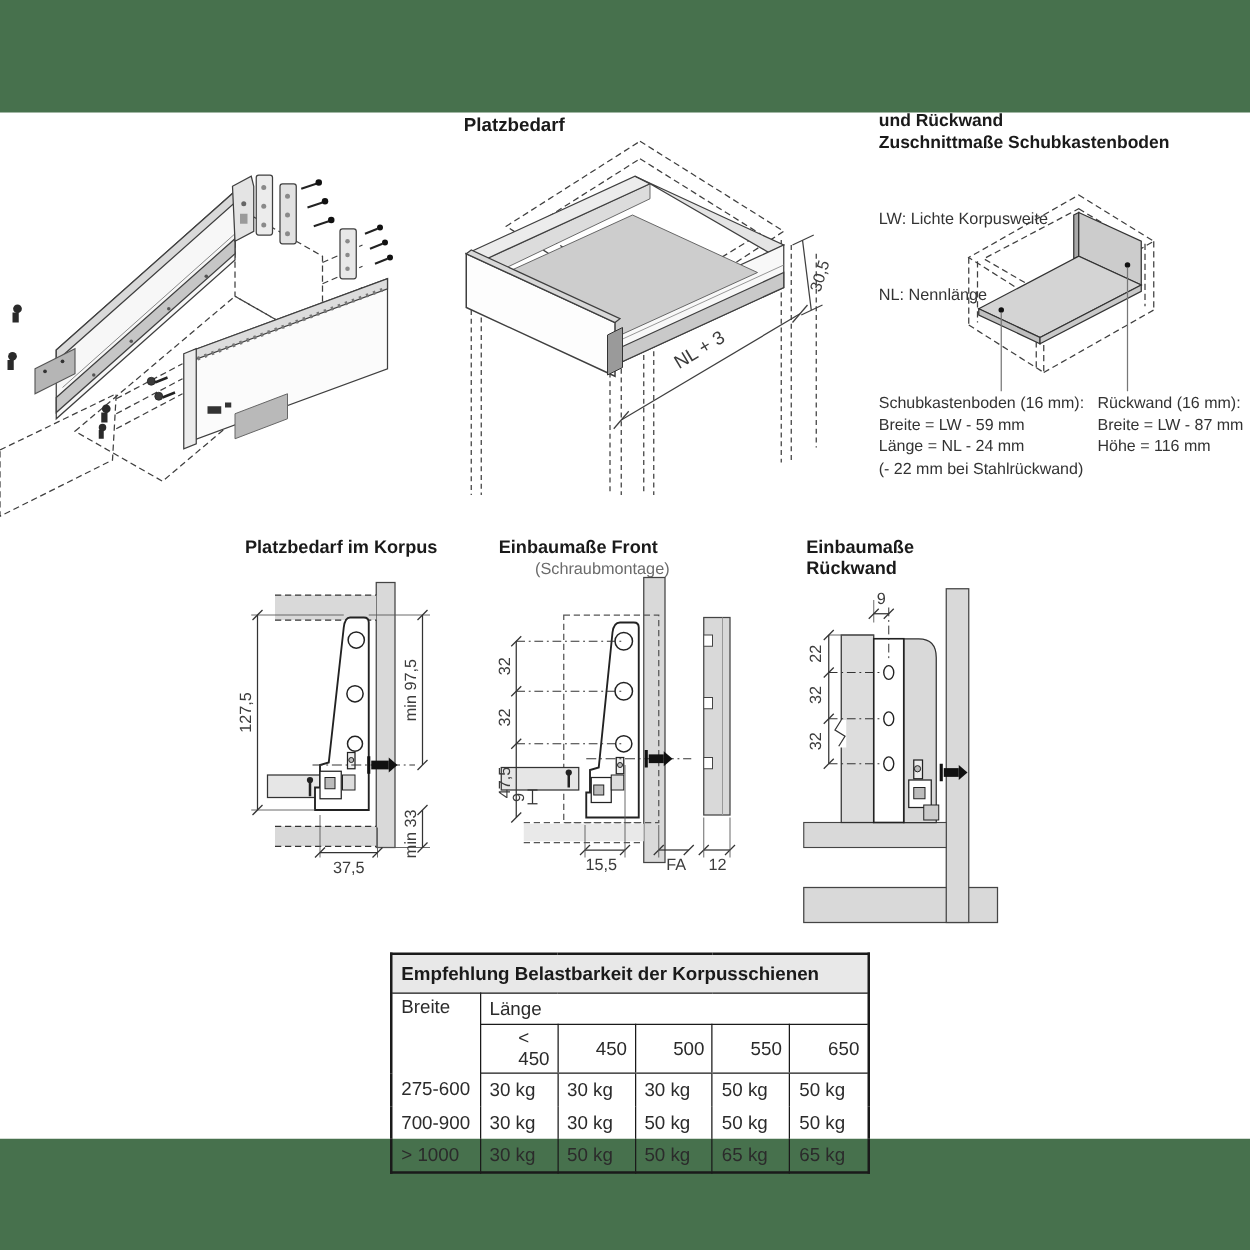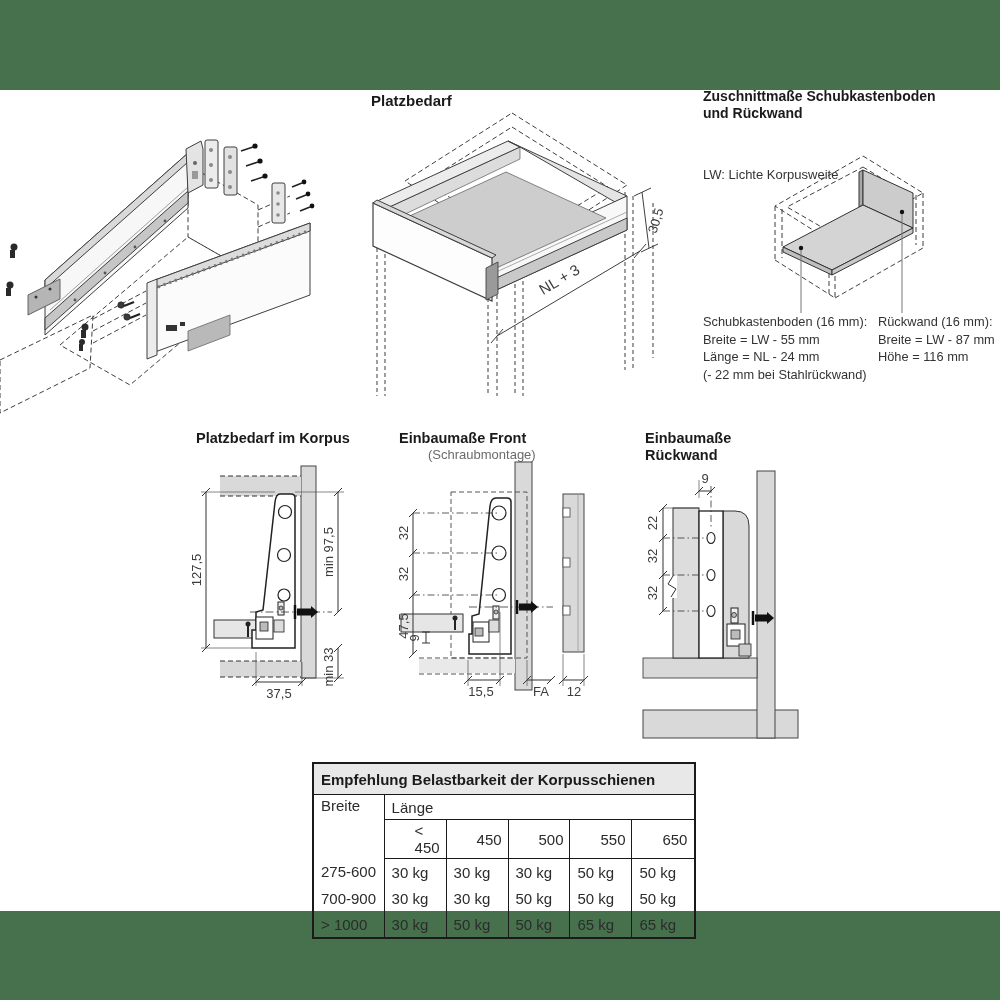--- a/index.html
+++ b/index.html
@@ -179,23 +179,24 @@
 
   <g>
     <line x1="272" y1="84" x2="279" y2="140" stroke="#3f3f3f" stroke-width="1"></line>
     <line x1="264" y1="88" x2="281" y2="80" stroke="#3f3f3f" stroke-width="1"></line>
     <line x1="271" y1="144" x2="288" y2="136" stroke="#3f3f3f" stroke-width="1"></line>
     <text class="dim" text-anchor="middle" transform="translate(290,114) rotate(-73)">30,5</text>
   </g>
 </svg>
 
 <div class="abs" style="left:703px;top:88px;width:260px">
+  <div class="sec-title" style="font-size:14px">und Rückwand</div>
   <div class="sec-title" style="font-size:14px">Zuschnittmaße Schubkastenboden</div>
-  <div class="sec-title" style="font-size:14px">und Rückwand</div>
   <div class="legend">LW: Lichte Korpusweite</div>
+  <div class="legend">NL: Nennlänge</div>
 </div>
 
 <svg class="abs" style="left:775px;top:148px" width="200" height="168" viewBox="0 0 200 168">
   <g stroke="#3f3f3f" stroke-width="1" fill="none">
     <polygon points="88,8 148,45 60,96 0,58" stroke-dasharray="5,3"></polygon>
     <polygon points="88,19 136,48 62,88 12,59" stroke-dasharray="5,3"></polygon>
     <line x1="0" y1="58" x2="0" y2="112" stroke-dasharray="5,3"></line>
     <line x1="7" y1="61" x2="7" y2="110" stroke-dasharray="5,3"></line>
     <line x1="60" y1="96" x2="60" y2="150" stroke-dasharray="5,3"></line>
     <line x1="54" y1="93" x2="54" y2="146" stroke-dasharray="5,3"></line>
@@ -216,21 +217,21 @@
     <polygon points="57,122 138,80 138,85 57,127" fill="#c9c9c9"></polygon>
   </g>
   <circle cx="26" cy="100" r="2.2" fill="#111"></circle>
   <circle cx="127" cy="64" r="2.2" fill="#111"></circle>
   <line x1="26" y1="102" x2="26" y2="165" stroke="#777" stroke-width="1"></line>
   <line x1="127" y1="66" x2="127" y2="165" stroke="#777" stroke-width="1"></line>
 </svg>
 
 <div class="abs infotext" style="left:703px;top:313px;width:175px">
   <div>Schubkastenboden (16 mm):</div>
-  <div>Breite = LW - 55 mm</div>
+  <div>Breite = LW - 59 mm</div>
   <div>Länge = NL - 24 mm</div>
   <div>(- 22 mm bei Stahlrückwand)</div>
 </div>
 <div class="abs infotext" style="left:878px;top:313px;width:125px">
   <div>Rückwand (16 mm):</div>
   <div>Breite = LW - 87 mm</div>
   <div>Höhe = 116 mm</div>
 </div>
 
 <div class="abs sec-title" style="left:196px;top:430px">Platzbedarf im Korpus</div>

